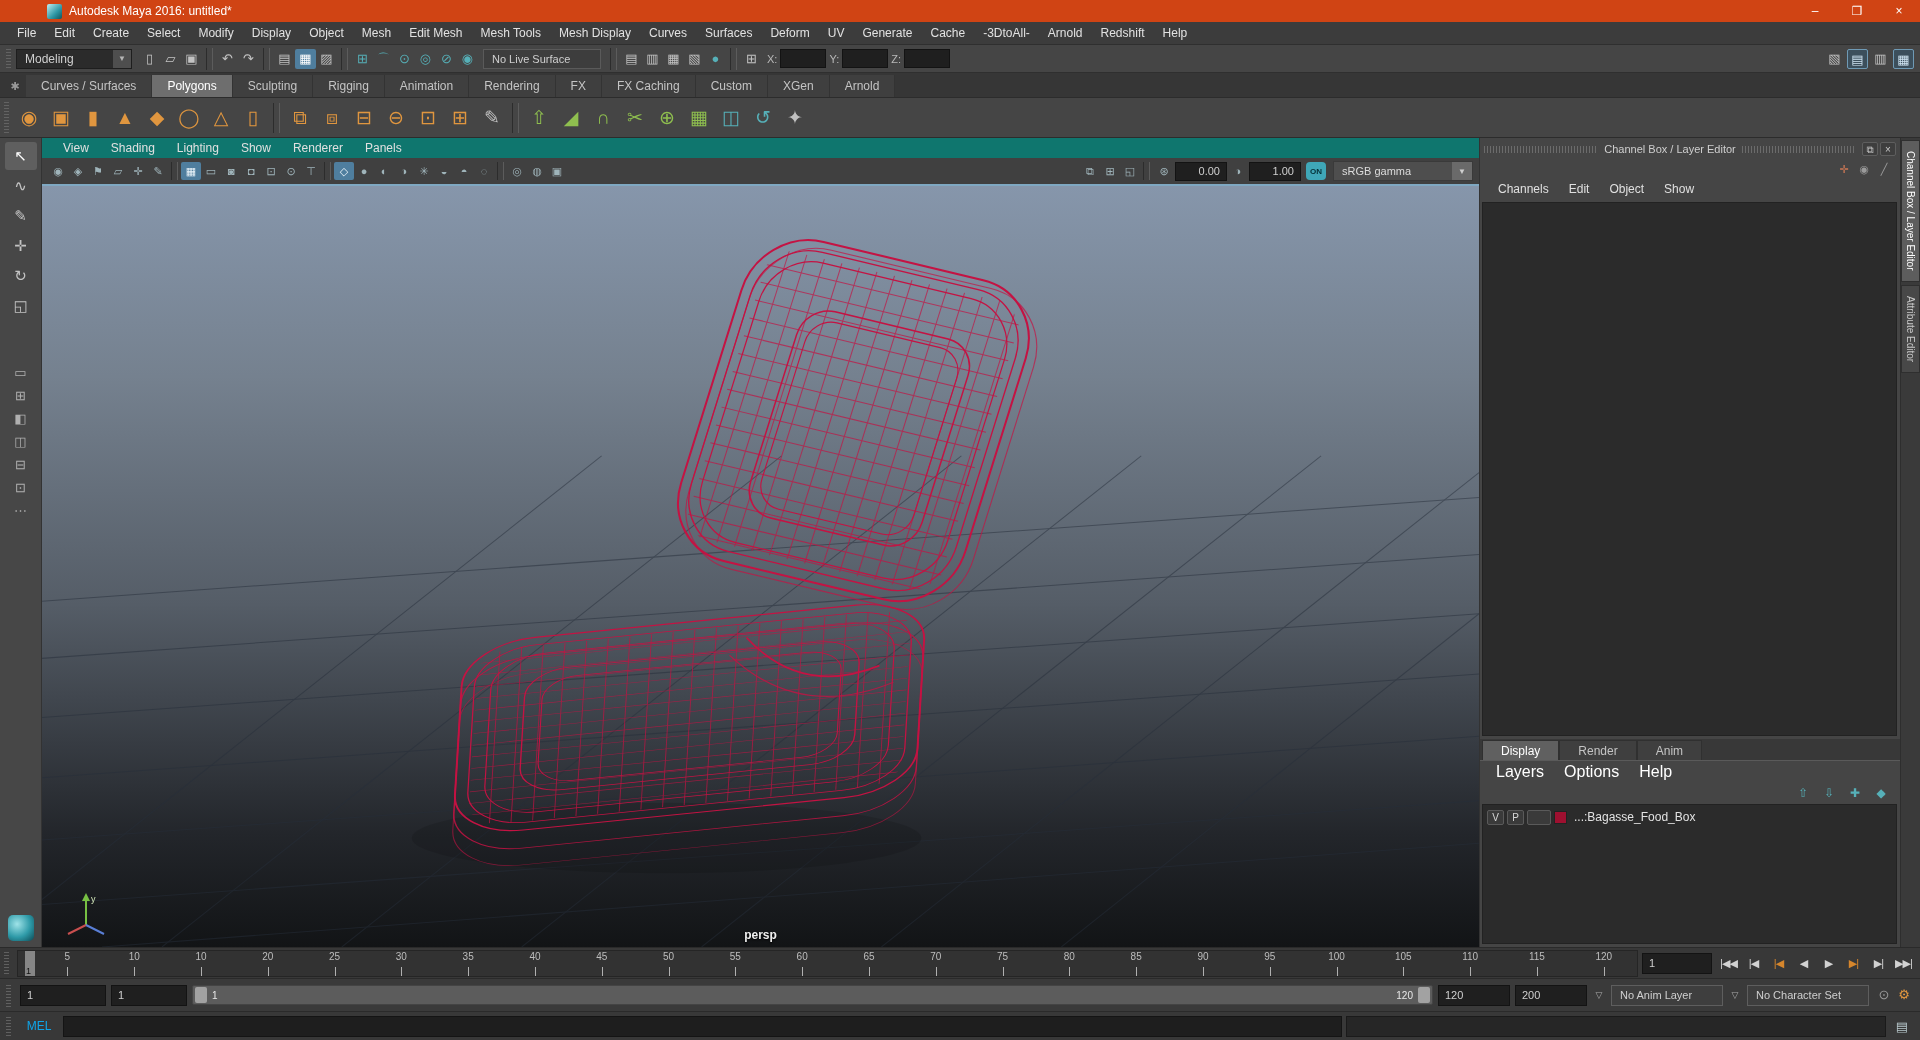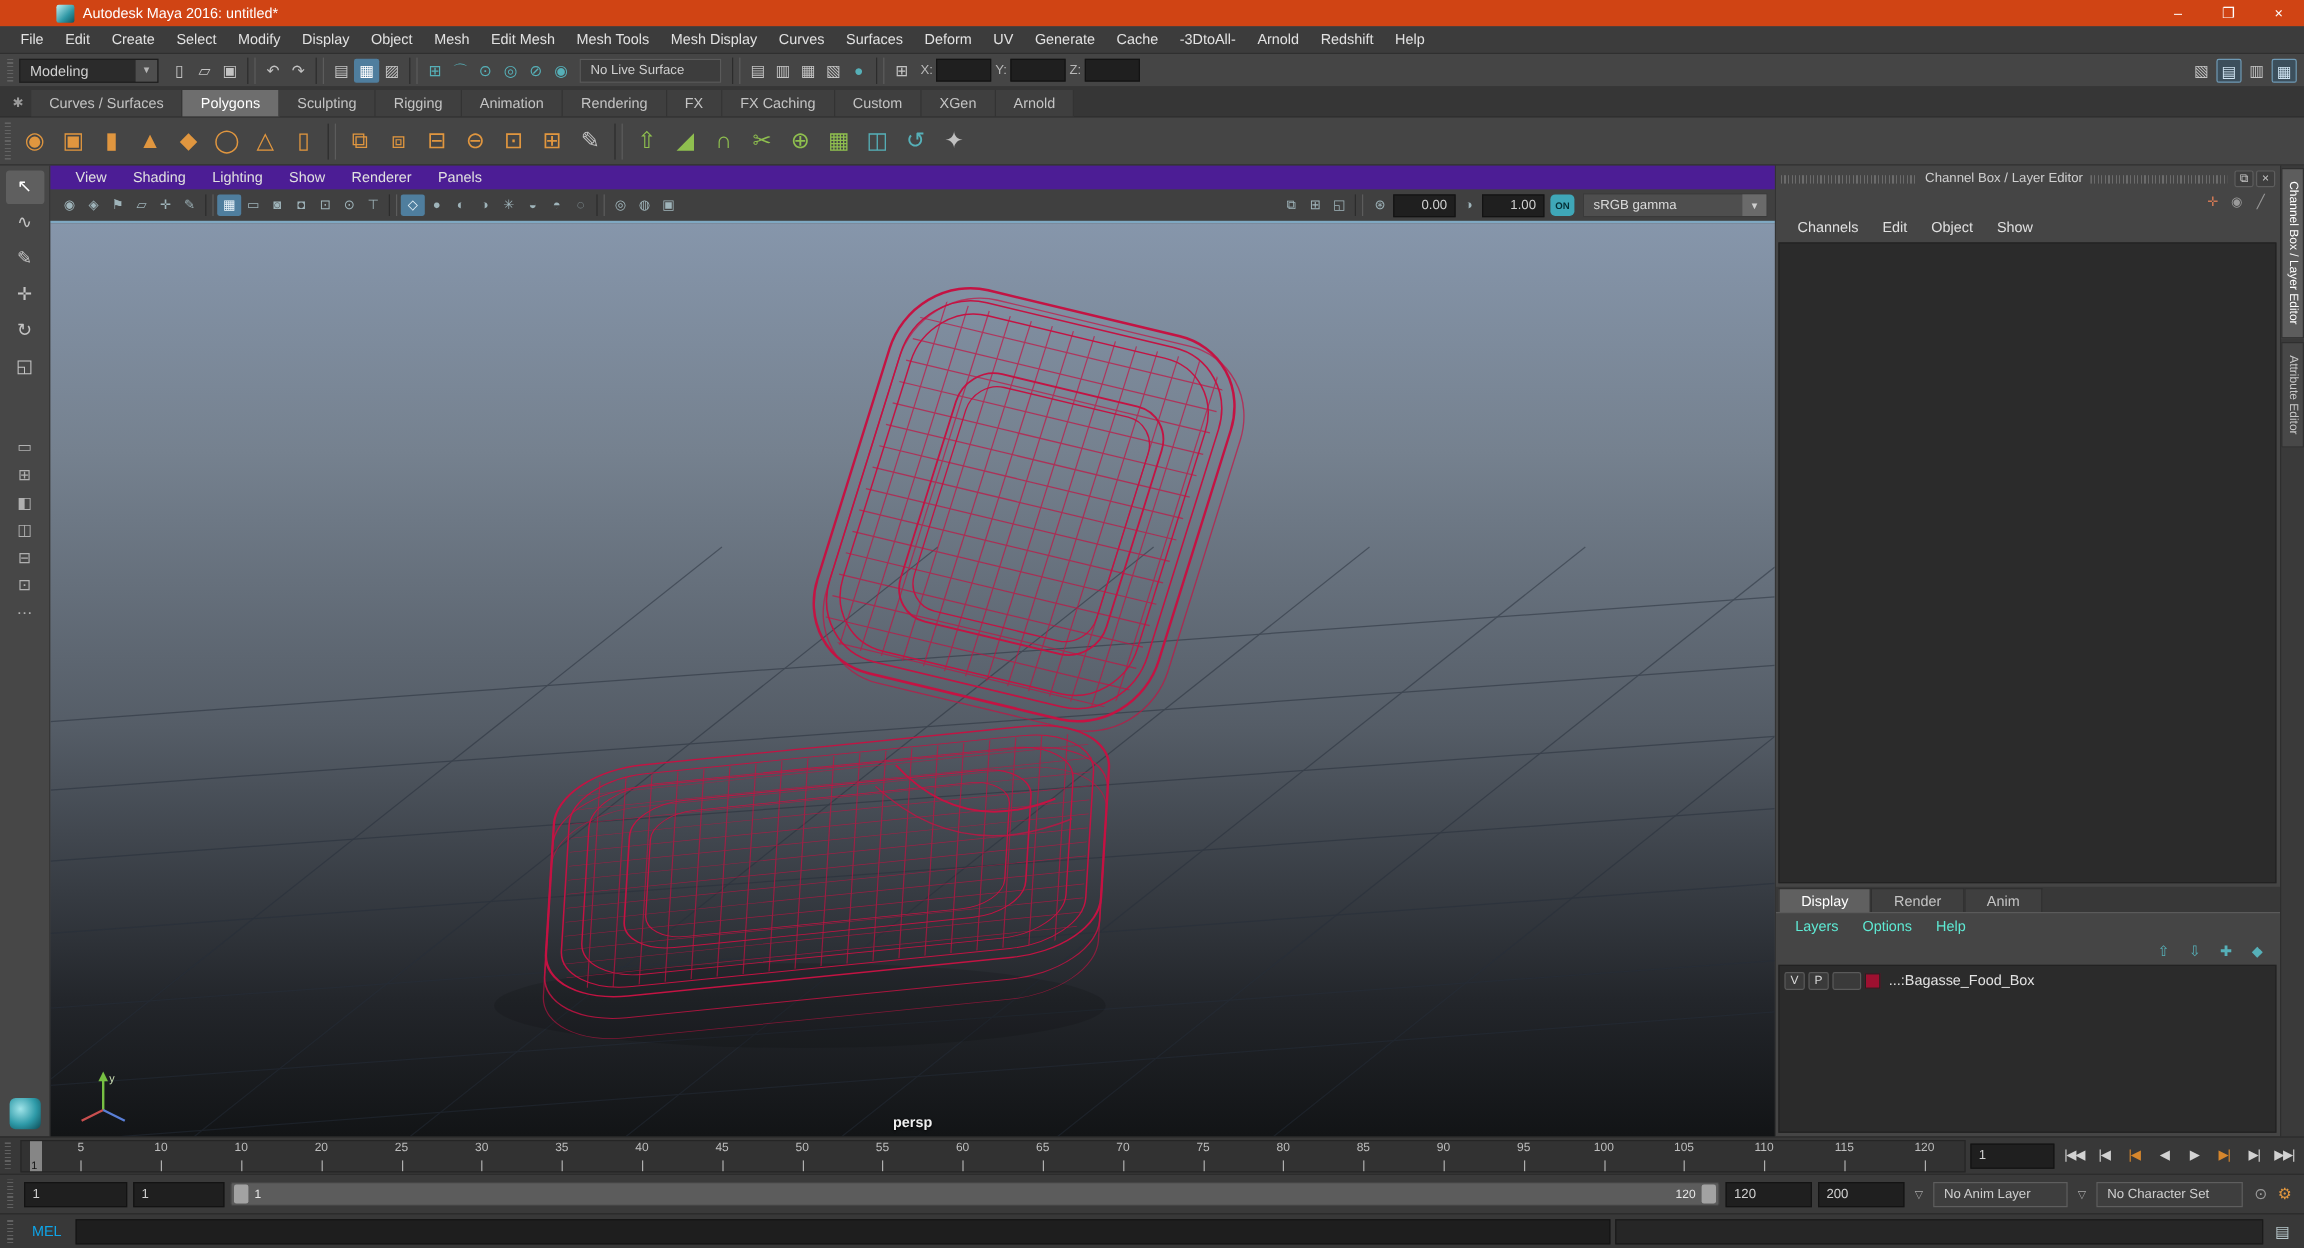--- a/index.html
+++ b/index.html
@@ -55,30 +55,30 @@
 
   .toolbox { width:42px; background:#474747; border-right:1px solid #333; display:flex; flex-direction:column; align-items:center; padding-top:4px; }
   .toolbox .ticon { width:32px; height:28px; line-height:28px; font-size:15px; margin-bottom:2px; }
   .toolbox .active { background:#5f5f5f; border-radius:3px; color:#fff; }
   .tb-gap { height:40px; }
   .toolbox .layouts .ticon { height:22px; line-height:22px; font-size:13px; margin-bottom:1px; color:#b0b0b0; }
   .maya-logo { margin-top:auto; margin-bottom:6px; width:26px; height:26px; border-radius:5px; background:radial-gradient(circle at 35% 35%, #9fe3e8, #2e9aa8 55%, #0d4a55); }
 
   
   .viewport { flex:1; display:flex; flex-direction:column; min-width:0; border-right:1px solid #333; }
-  .vp-menus { height:20px; background:#4c1d95; display:flex; align-items:center; padding-left:10px; }
+  .vp-menus { height:20px; background:#0f766e; display:flex; align-items:center; padding-left:10px; }
   .vp-menus .menu-item { padding:0 11px; font-size:12px; color:#e0e0e0; }
   .vp-toolbar { height:26px; background:#404040; display:flex; align-items:center; padding:0 6px; gap:1px; }
   .vp-toolbar .ticon { width:20px; height:18px; line-height:18px; font-size:11px; color:#9fb4ba; }
   .vp-toolbar .active { background:#4f7e9e; color:#eaf4fa; border-radius:2px; }
   .vp-toolbar .sep { height:18px; margin:0 3px; }
   .vp-toolbar input { width:52px; text-align:right; }
   .on-toggle { width:20px; height:18px; border-radius:4px; background:#3fa7b8; color:#043037; font-size:8px; font-weight:bold; display:flex; align-items:center; justify-content:center; margin:0 4px; }
   .vdd { display:flex; align-items:center; height:20px; background:#4e4e4e; border:1px solid #3a3a3a; margin-left:2px; }
-  .vdd-label { width:132px; padding:0 8px; font-size:11px; color:#dcdcdc; }
+  .vdd-label { width:118px; padding:0 8px; font-size:11px; color:#dcdcdc; }
   .vdd-arrow { width:20px; height:100%; background:#6a6a6a; color:#cfcfcf; font-size:8px; display:flex; align-items:center; justify-content:center; }
   .vp-activeline { height:2px; background:#7fa8c2; }
   .vp3d { flex:1; position:relative; overflow:hidden; background:linear-gradient(#8696ab 0%, #75818f 25%, #555d67 55%, #23262b 85%, #121416 100%); }
   .vp-canvas { position:absolute; inset:0; width:100%; height:100%; }
   .persp-label { position:absolute; bottom:5px; left:50%; transform:translateX(-50%); color:#efefef; font-size:12px; font-weight:bold; text-shadow:0 1px 2px #000; }
   .axis-gizmo { position:absolute; left:16px; bottom:8px; }
 
   
   .rpanel { width:420px; background:#454545; display:flex; flex-direction:column; }
   .rp-header { height:22px; display:flex; align-items:center; padding:0 4px; gap:6px; }
@@ -87,21 +87,21 @@
   .rp-winbtn { width:16px; height:14px; line-height:14px; text-align:center; font-size:10px; color:#c8c8c8; border:1px solid #5e5e5e; background:#3e3e3e; border-radius:2px; }
   .rp-iconsrow { height:18px; display:flex; justify-content:flex-end; align-items:center; padding-right:8px; gap:4px; }
   .rp-iconsrow .ticon { width:16px; height:16px; line-height:16px; font-size:11px; }
   .rp-menus { height:22px; display:flex; align-items:center; padding-left:8px; }
   .rp-menus .menu-item { padding:0 10px; font-size:12px; color:#e0e0e0; }
   .rp-channels { flex:1; background:#2b2b2b; margin:2px 3px 3px 2px; border:1px solid #222; }
   .layer-tabs { height:21px; background:#383838; display:flex; align-items:flex-end; padding-left:2px; }
   .layer-tab { padding:0 18px; height:20px; line-height:20px; font-size:12px; color:#c4c4c4; background:#3f3f3f; border:1px solid #303030; border-bottom:none; cursor:default; }
   .layer-tab.active { background:#606060; color:#fff; }
   .layer-menus { height:22px; display:flex; align-items:center; padding-left:6px; border-top:1px solid #5a5a5a; }
-  .layer-menus .menu-item { padding:0 10px; font-size:12px; color:#5eead4;text-align:center; }
+  .layer-menus .menu-item { padding:0 10px; font-size:16px; color:#ffffff;text-align:center; }
   .layer-iconsrow { height:22px; display:flex; justify-content:flex-end; align-items:center; gap:8px; padding-right:10px; }
   .layer-iconsrow .ticon { width:18px; height:18px; line-height:18px; font-size:12px; }
   .layer-list { height:140px; background:#2b2b2b; margin:0 3px 3px 2px; border:1px solid #222; padding-top:2px; }
   .layer-row { height:20px; display:flex; align-items:center; gap:3px; padding:0 4px; }
   .lbox { width:17px; height:15px; line-height:13px; text-align:center; font-size:10px; color:#d8d8d8; background:#3a3a3a; border:1px solid #5a5a5a; border-radius:2px; }
   .lbox.blank { width:24px; }
   .lswatch { width:13px; height:13px; border:1px solid #222; }
   .lname { font-size:12px; color:#e2e2e2; padding-left:4px; }
 
   

